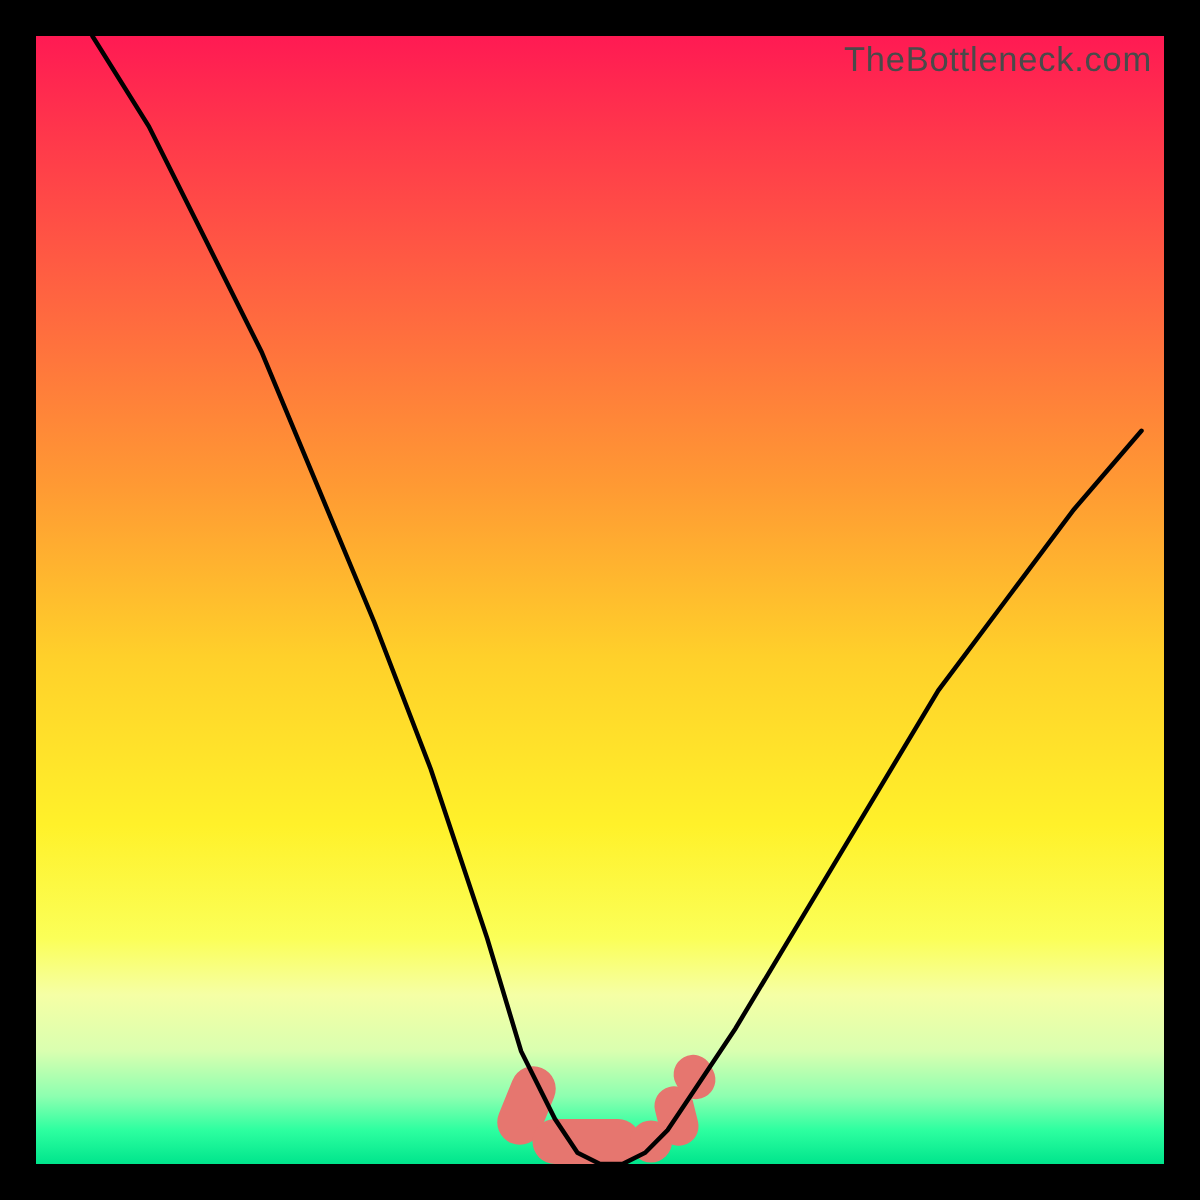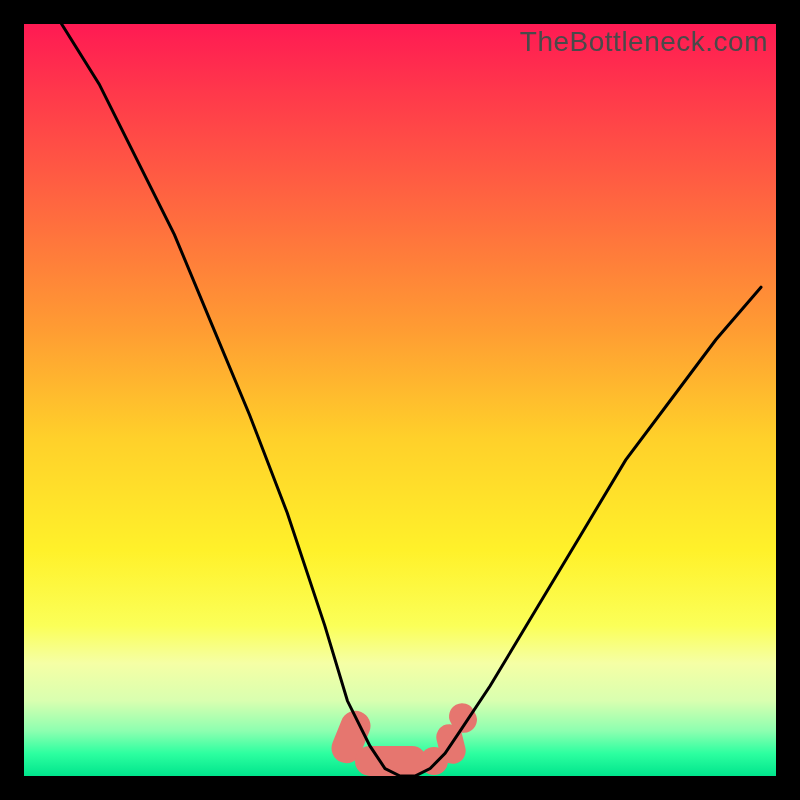--- a/index.html
+++ b/index.html
@@ -25,21 +25,21 @@
       #8dffb0 94%,
       #2dffa0 97%,
       #00e58c 100%);
   }
 
   .watermark {
     position: absolute;
     top: 2px;
     right: 8px;
     color: #4a4a4a;
-    font-size: 28px;
+    font-size: 23px;
     font-weight: 500;
     letter-spacing: 0.5px;
     z-index: 5;
   }
 
   svg.curve {
     position: absolute;
     left: 0;
     top: 0;
     width: 752px;

